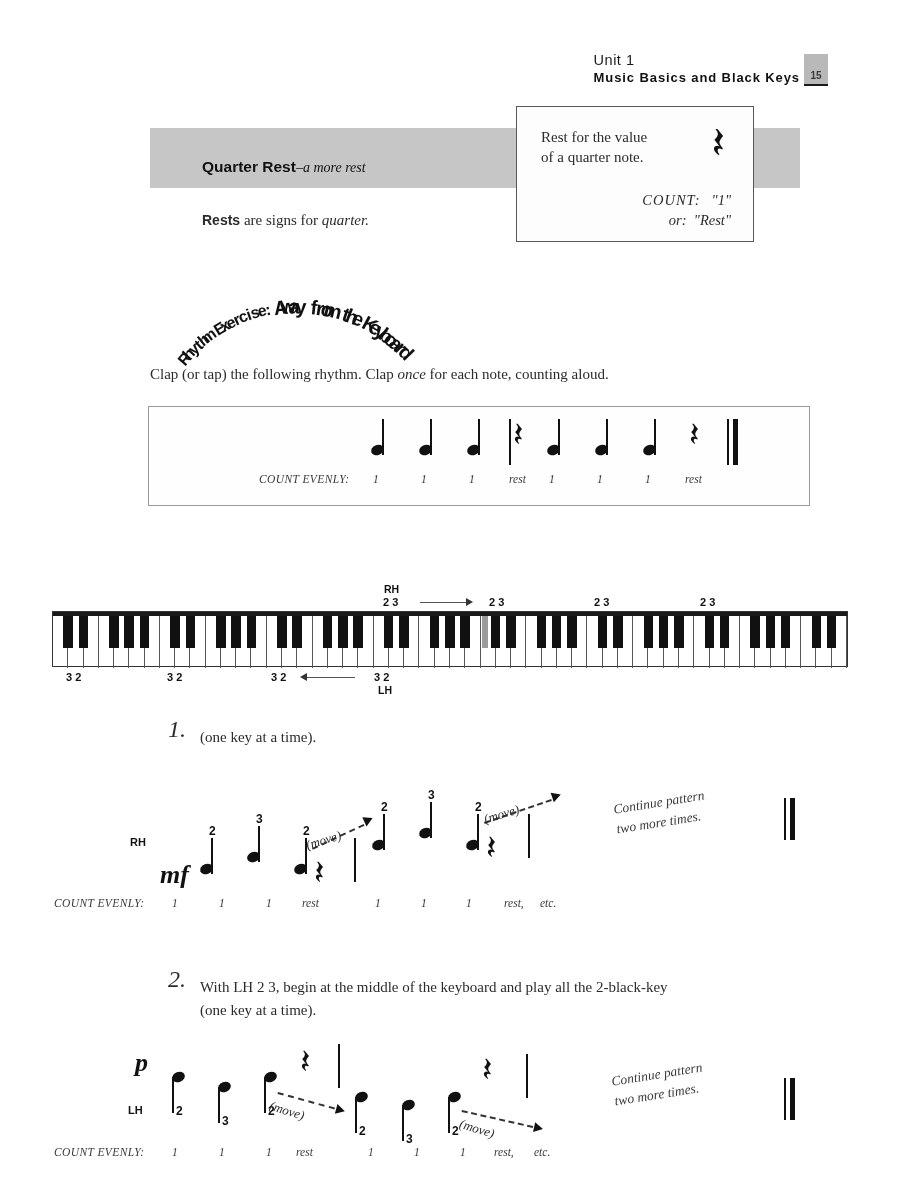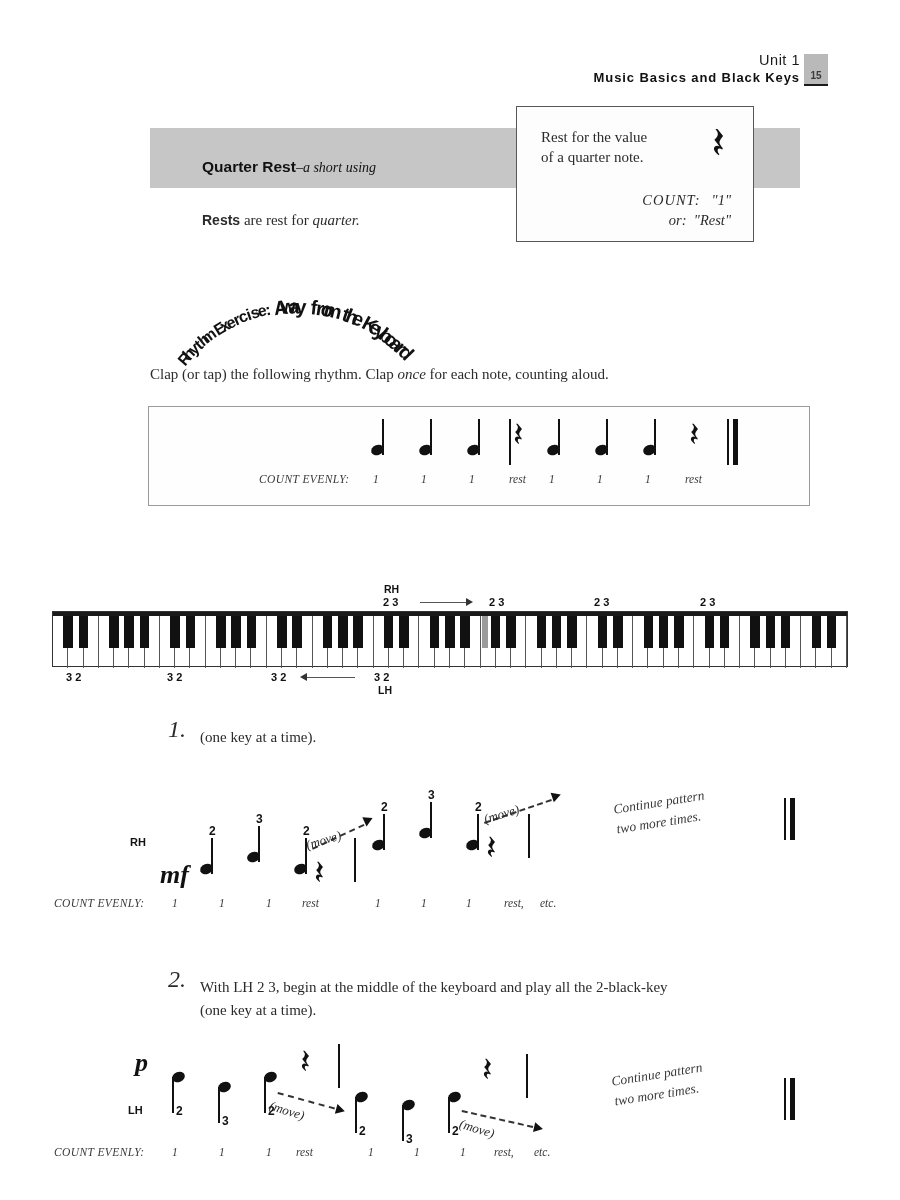--- a/index.html
+++ b/index.html
@@ -17,21 +17,21 @@
     height: 1200px;
     overflow: hidden;
     background: #ffffff;
   }
 
   
   .header {
     position: absolute;
     top: 52px;
     right: 100px;
-    text-align: right;
+    text-align: left;
     line-height: 1.15;
   }
   .header .unit {
     font-family: "Liberation Sans", sans-serif;
     font-size: 14.5px;
     letter-spacing: 0.5px;
     color: #1a1a1a;
   }
   .header .unit-sub {
     font-family: "Liberation Sans", sans-serif;
@@ -375,24 +375,24 @@
   <div class="header">
     <div class="unit">Unit 1</div>
     <div class="unit-sub">Music Basics and Black Keys</div>
   </div>
   <div class="pagenum">
     <span>15</span>
   </div>
 
   <div class="banner"></div>
   <div class="banner-text">
-    <span>Quarter Rest</span><span class="sub">–a short using</span>
+    <span>Quarter Rest</span><span class="sub">–a more rest</span>
   </div>
   <div class="rests-line">
-    <b>Rests</b><span> are rest for </span><i>quarter.</i>
+    <b>Rests</b><span> are signs for </span><i>quarter.</i>
   </div>
 
   <div class="restbox">
     <div class="line1">
       <div>Rest for the value</div>
       <div>of a quarter note.</div>
     </div>
     <div class="restglyph">𝄽</div>
     <div class="countline">
       <div>

